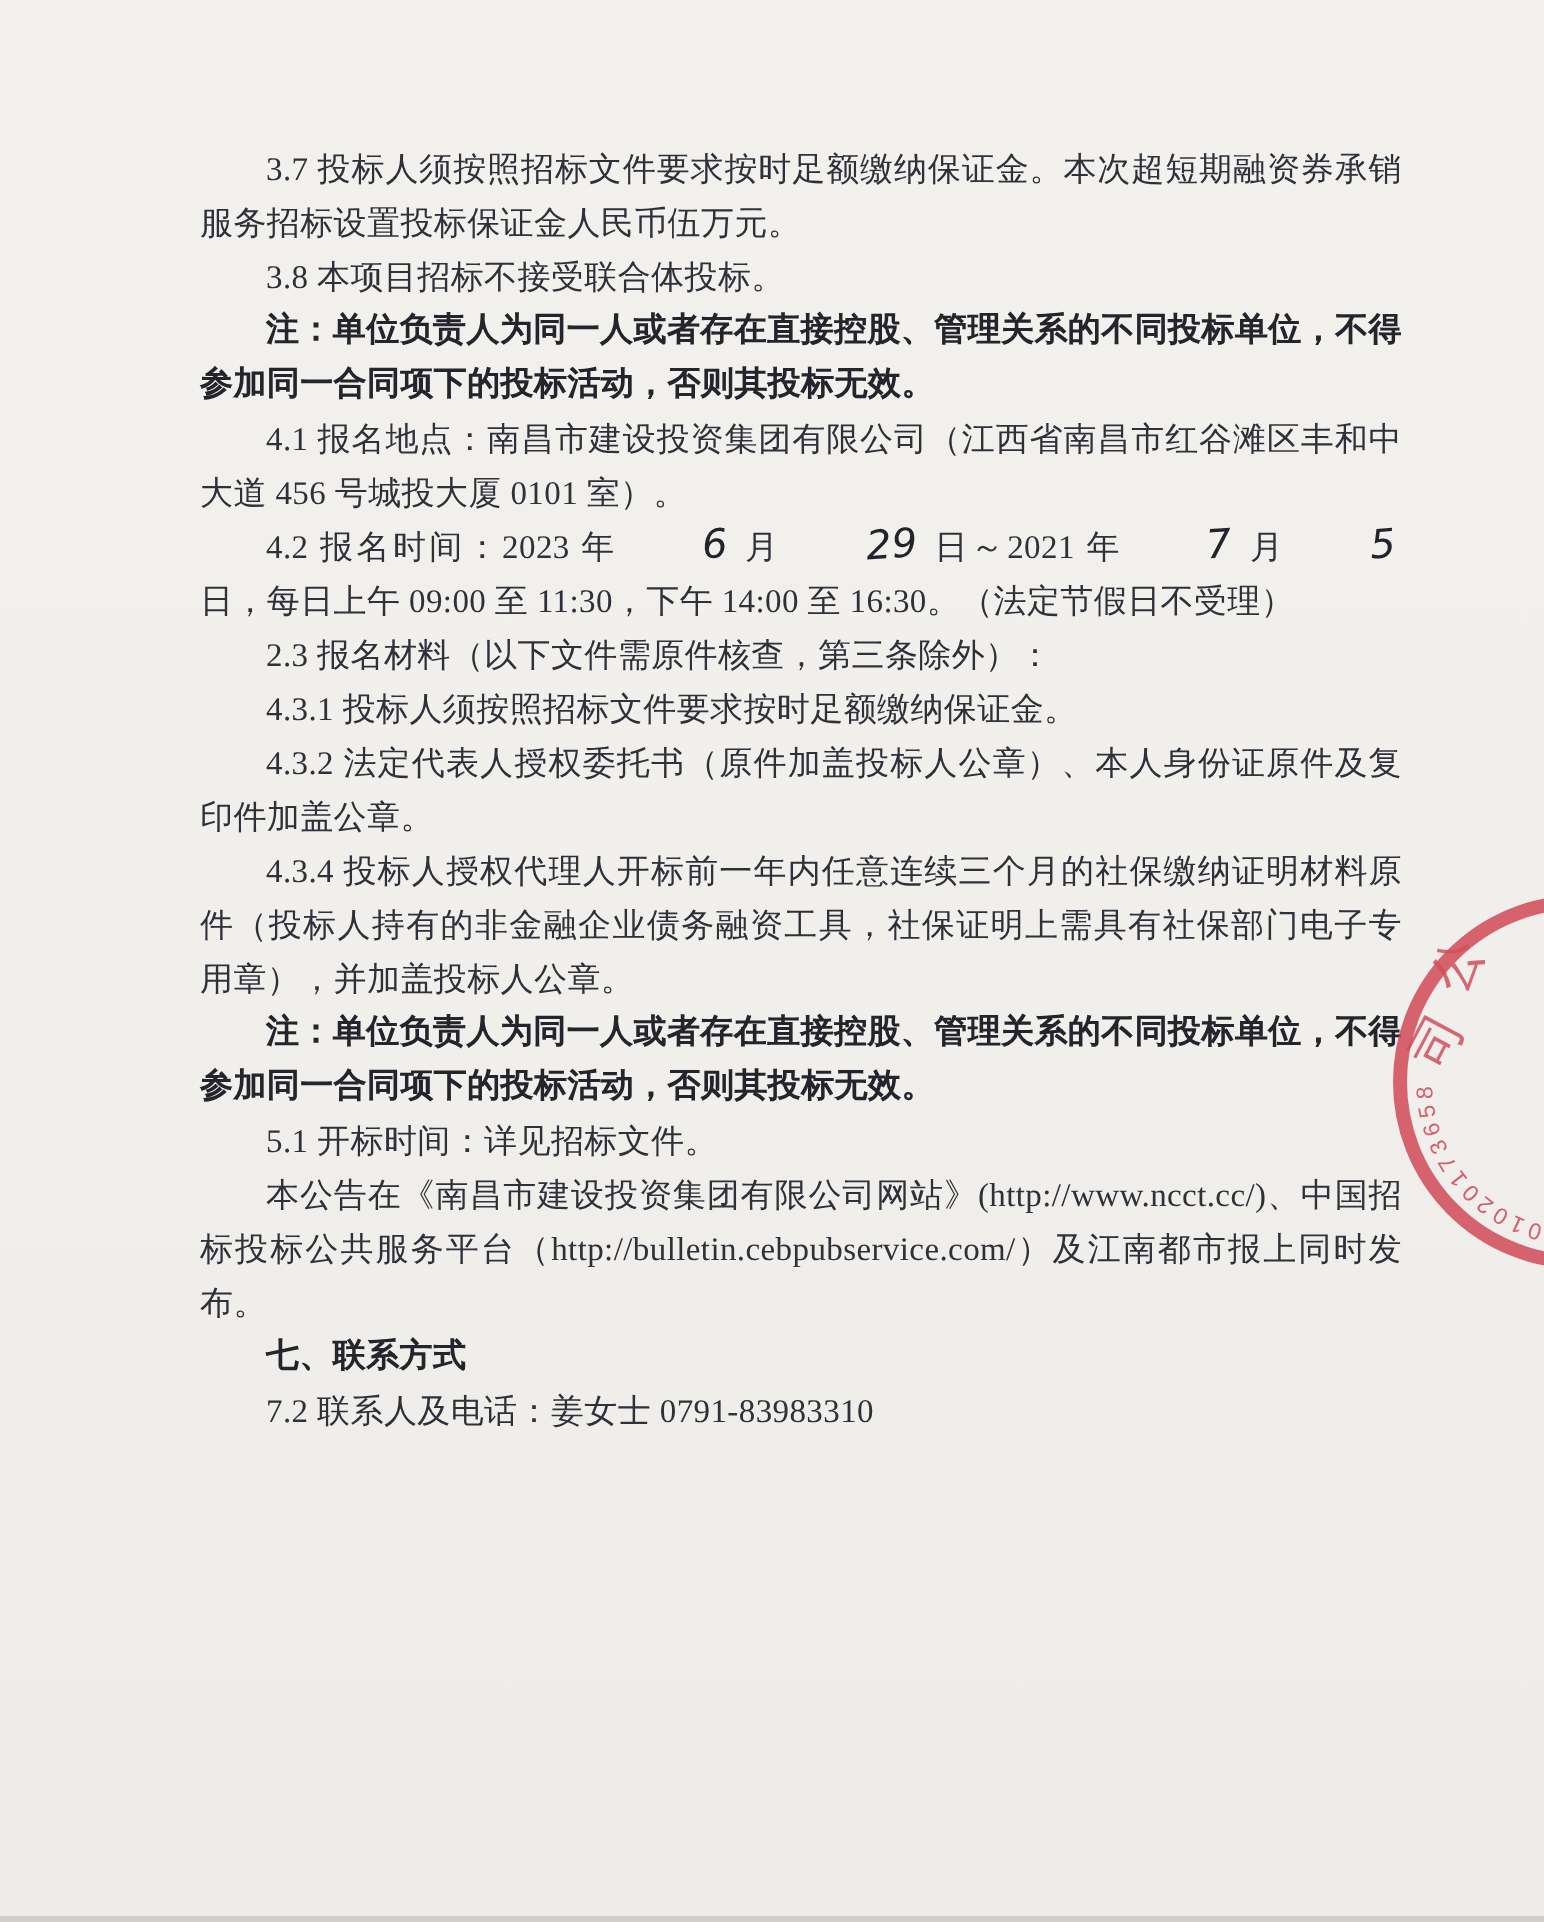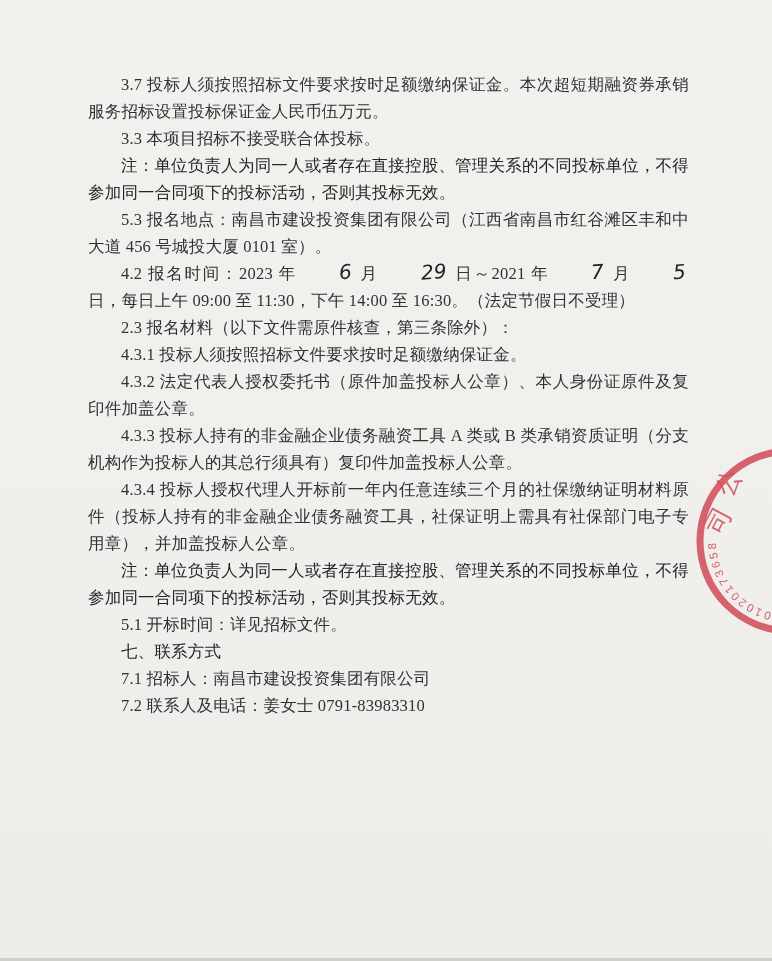--- a/index.html
+++ b/index.html
@@ -14,33 +14,33 @@
     overflow:hidden;
     background:linear-gradient(180deg,#f2f1ee 0%,#f0efec 55%,#edece8 100%);
     color:#30303a;
   }
   .page::after{
     content:"";
     position:absolute; left:0; right:0; bottom:0; height:3px;
     background:rgba(110,105,95,.22);
   }
   .content {
-    position:absolute; left:88px; top:71px; width:601px;
+    position:absolute; left:100px; top:71px; width:601px;
   }
   .content p {
     margin:0;
     font-size:16.5px;
     line-height:27px;
     text-indent:2em;
     text-align:justify;
     letter-spacing:.2px;
   }
   .heading, .note {
     font-family:"Liberation Sans","DejaVu Sans",sans-serif;
-    font-weight:400;
+    font-weight:700;
     color:#24242c;
   }
   .hw {
     font-family:"DejaVu Sans",sans-serif;
     font-style:italic;
     font-weight:500;
     font-size:20px;
     color:#23232c;
     display:inline-block;
     transform:rotate(-4deg);
@@ -56,39 +56,38 @@
     opacity:.92;
   }
 </style>
 </head>
 <body>
 
 <div class="page">
   <div class="content">
 
     <p>3.7  投标人须按照招标文件要求按时足额缴纳保证金。本次超短期融资券承销服务招标设置投标保证金人民币伍万元。</p>
-    <p>3.3 本项目招标不接受联合体投标。</p>
+    <p>3.8 本项目招标不接受联合体投标。</p>
     <p class="note">注：单位负责人为同一人或者存在直接控股、管理关系的不同投标单位，不得参加同一合同项下的投标活动，否则其投标无效。</p>
 
-    <p>5.3 报名地点：南昌市建设投资集团有限公司（江西省南昌市红谷滩区丰和中大道 456 号城投大厦 0101 室）。</p>
+    <p>4.1 报名地点：南昌市建设投资集团有限公司（江西省南昌市红谷滩区丰和中大道 456 号城投大厦 0101 室）。</p>
 
     <p><span>4.2 报名时间：2023 年 </span><span class="hw">6</span><span> 月 </span><span class="hw">29</span><span> 日～2021 年 </span><span class="hw">7</span><span> 月 </span><span class="hw">5</span><span> 日，每日上午 09:00 至 11:30，下午 14:00 至 16:30。（法定节假日不受理）</span></p>
 
     <p>2.3  报名材料（以下文件需原件核查，第三条除外）：</p>
     <p>4.3.1 投标人须按照招标文件要求按时足额缴纳保证金。</p>
     <p>4.3.2 法定代表人授权委托书（原件加盖投标人公章）、本人身份证原件及复印件加盖公章。</p>
-    <p>4.3.3  投标人持有的非金融企业债务融资工具 A 类或 B 类承销资质证明（分支机构作为投标人的其总行须具有）复印件加盖投标人公章。</p>
     <p>4.3.4  投标人授权代理人开标前一年内任意连续三个月的社保缴纳证明材料原件（投标人持有的非金融企业债务融资工具，社保证明上需具有社保部门电子专用章），并加盖投标人公章。</p>
     <p class="note">注：单位负责人为同一人或者存在直接控股、管理关系的不同投标单位，不得参加同一合同项下的投标活动，否则其投标无效。</p>
 
     <p>5.1 开标时间：详见招标文件。</p>
 
+    <p>本公告在《南昌市建设投资集团有限公司网站》(http://www.ncct.cc/)、中国招标投标公共服务平台（http://bulletin.cebpubservice.com/）及江南都市报上同时发布。</p>
 
     <p class="heading">七、联系方式</p>
-    <p>7.1 招标人：南昌市建设投资集团有限公司</p>
     <p>7.2 联系人及电话：姜女士 0791-83983310</p>
 
   </div>
 
   <svg class="seal" viewBox="0 0 82 190" aria-hidden="true">
     <circle cx="100" cy="93" r="90" fill="none" stroke="#cf4150" stroke-width="7" opacity="0.88"></circle>
     <path id="sealArc" d="M 100 167 A 74 74 0 0 1 100 19" fill="none"></path>
     <text font-size="11.5" font-family="Liberation Sans, DejaVu Sans, sans-serif" fill="#cf4150" letter-spacing="2.5" opacity="0.9">
       <textPath href="#sealArc" startOffset="8%">01020173658</textPath>
     </text>

